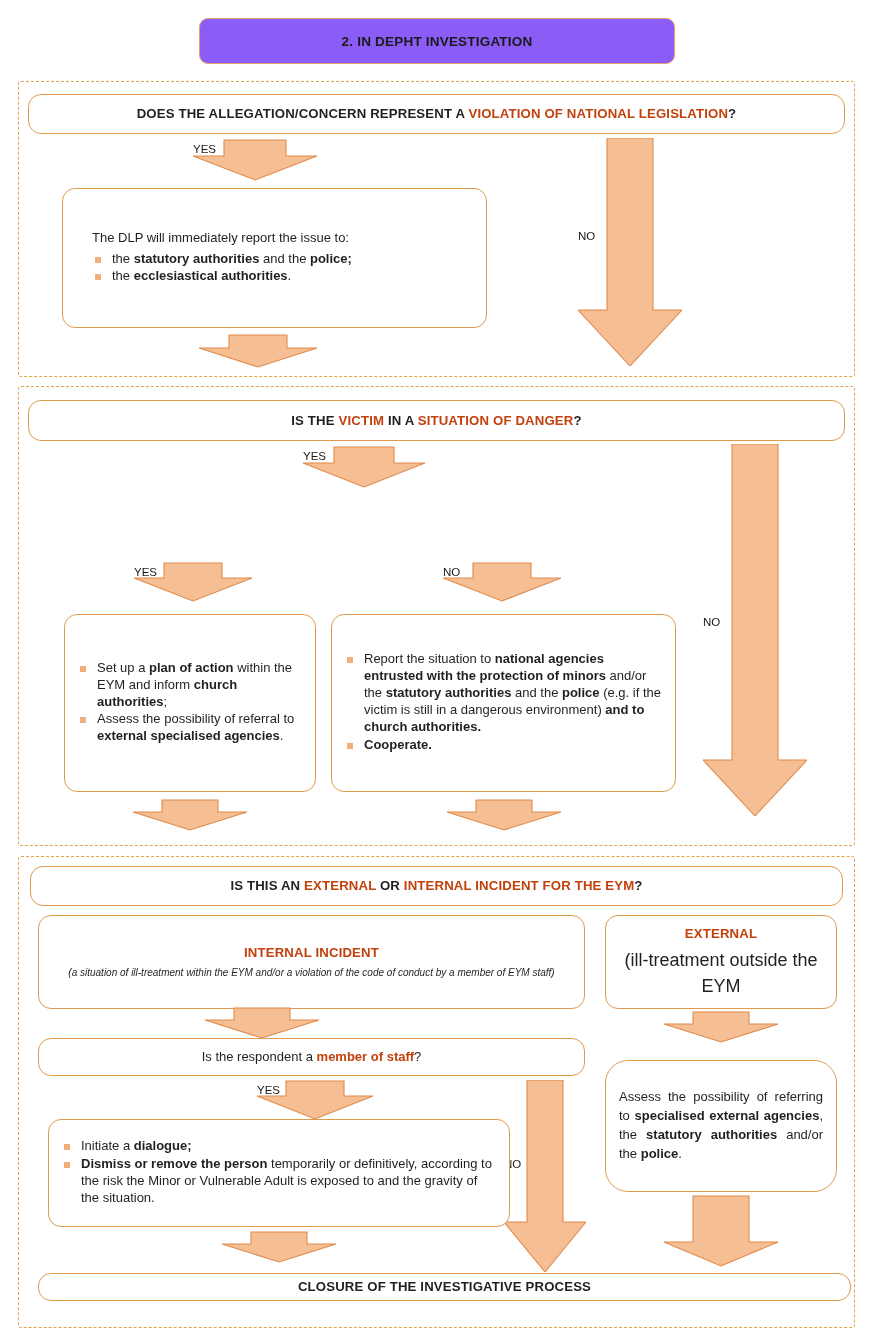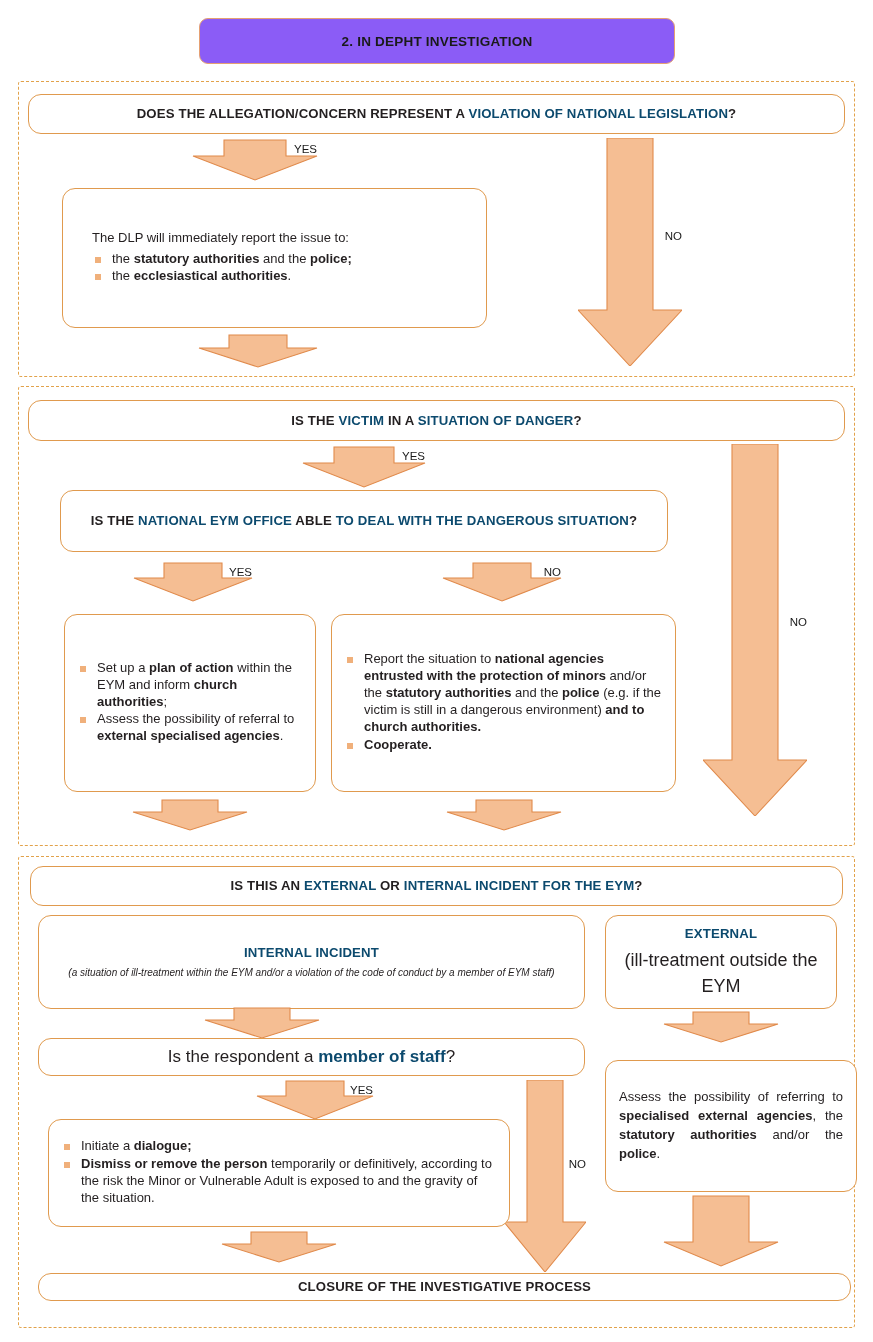--- a/index.html
+++ b/index.html
@@ -33,22 +33,22 @@
     background:#ffffff;
     border:1.6px solid #E09A4E;
     border-radius:13px;
     box-sizing:border-box;
     display:flex;flex-direction:column;justify-content:center;
     font-size:13px;
     line-height:1.30;
   }
   .rbox.center{align-items:center;text-align:center;}
   .q{font-weight:bold;font-size:13.2px;letter-spacing:.15px;}
-  .q.nonbold{font-weight:normal;font-size:17px;letter-spacing:0;}
-  .hl{color:#0c4a6e;}
+  .q.nonbold{font-weight:normal;font-size:13px;letter-spacing:0;}
+  .hl{color:#c2410c;}
   .b{font-weight:bold;}
 
   
   ul.bl{margin:0;padding:0;list-style:none;}
   ul.bl li{
     position:relative;
     padding-left:20px;
     margin:0 0 1px 0;
   }
   ul.bl li:before{
@@ -58,21 +58,21 @@
   }
   .plain{margin:0 0 1px 0;}
 
   
   
   .arrow-wide{position:absolute;}
   .arrow-wide svg{display:block;overflow:visible;}
   .arrow-lbl{
     position:absolute;
     font-size:11.5px;color:#1a1a1a;
-    text-align:right;width:100%;
+    text-align:left;width:100%;
     top:3px;left:0;
   }
   
   .arrow-long{position:absolute;}
   .arrow-long svg{display:block;}
   .arrow-long .arrow-lbl{top:auto;}
 
   .afill{fill:#F5BE93;stroke:#E08A4B;stroke-width:1.1;}
 </style>
 </head>
@@ -135,25 +135,20 @@
     <div class="arrow-lbl">YES</div>
   </div>
 
   <div class="arrow-long" style="left:703px;top:444px;width:104px;height:372px;">
     <svg width="104" height="372" viewBox="0 0 104 372">
       <polygon class="afill" points="29,0 75,0 75,316 104,316 52,372 0,316 29,316"></polygon>
     </svg>
     <div class="arrow-lbl" style="top:172px;">NO</div>
   </div>
 
-  <div class="rbox center" style="left:60px;top:490px;width:608px;height:62px;padding:0 20px;">
-    <div class="q">
-      <span>IS THE </span><span class="hl">NATIONAL EYM OFFICE</span><span> ABLE </span><span class="hl">TO DEAL WITH THE DANGEROUS SITUATION</span><span>?</span>
-    </div>
-  </div>
 
   <div class="arrow-wide" style="left:134px;top:563px;width:118px;height:38px;">
     <svg width="118" height="38" viewBox="0 0 118 38">
       <polygon class="afill" points="30,0 88,0 88,15 118,15 59,38 0,15 30,15"></polygon>
     </svg>
     <div class="arrow-lbl">YES</div>
   </div>
 
   <div class="arrow-wide" style="left:443px;top:563px;width:118px;height:38px;">
     <svg width="118" height="38" viewBox="0 0 118 38">
@@ -236,21 +231,21 @@
     <div class="arrow-lbl" style="top:78px;">NO</div>
   </div>
 
   <div class="rbox" style="left:48px;top:1119px;width:462px;height:108px;padding:9px 12px;">
     <ul class="bl" id="s3-staff-bullets">
         <li><span>Initiate a </span><span class="b">dialogue;</span></li>
         <li><span class="b">Dismiss or remove the person</span><span> temporarily or definitively, according to the risk the Minor or Vulnerable Adult is exposed to and the gravity of the situation.</span></li>
       </ul>
   </div>
 
-  <div class="rbox" style="left:605px;top:1060px;width:252px;height:132px;padding:9px 13px;text-align:justify;">
+  <div class="rbox" style="left:605px;top:1060px;width:232px;height:132px;padding:9px 13px;text-align:justify;border-radius:23px;">
     <div id="s3-ext-action" style="line-height:1.45;"><span>Assess the possibility of referring to </span><span class="b">specialised external agencies</span><span>, the </span><span class="b">statutory authorities</span><span> and/or the </span><span class="b">police</span><span>.</span></div>
   </div>
 
   <div class="arrow-wide" style="left:222px;top:1232px;width:114px;height:30px;">
     <svg width="114" height="30" viewBox="0 0 114 30">
       <polygon class="afill" points="29,0 85,0 85,12 114,12 57,30 0,12 29,12"></polygon>
     </svg>
   </div>
   <div class="arrow-wide" style="left:664px;top:1196px;width:114px;height:70px;">
     <svg width="114" height="70" viewBox="0 0 114 70">

